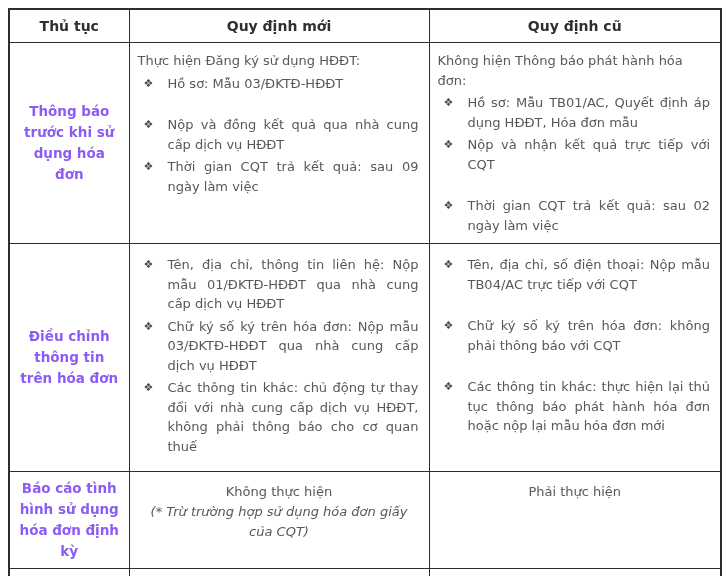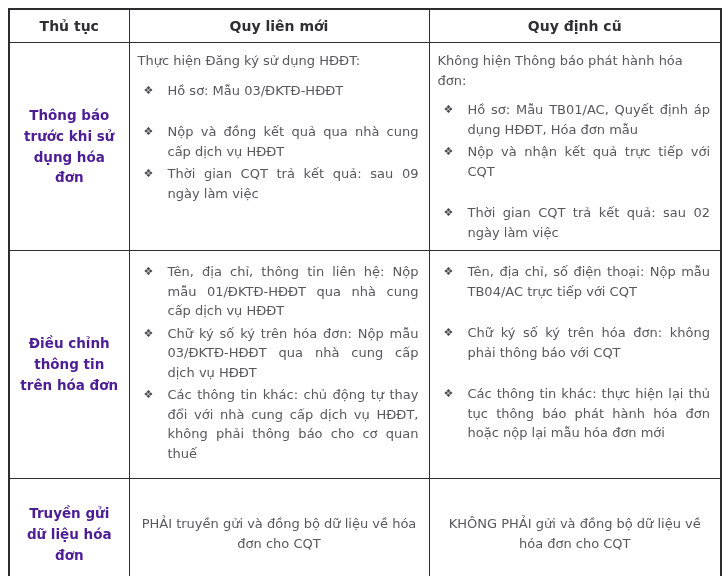--- a/index.html
+++ b/index.html
@@ -35,35 +35,35 @@
     font-weight: bold;
     color: #2f2f31;
     text-align: center;
     padding: 8px 4px;
     height: 32px;
     background: #ffffff;
   }
   th.proc-cell {
     font-size: 13.5px;
     font-weight: bold;
-    color: #4c1d95;
+    color: #8b5cf6;
     text-align: center;
     vertical-align: middle;
-    padding: 24px 8px;
+    padding: 6px 8px;
     line-height: 1.55;
     background: #ffffff;
   }
   td.content-cell {
     vertical-align: top;
     padding: 8px 10px 8px 8px;
     font-size: 13px;
     color: #58585b;
     line-height: 1.5;
   }
-  .intro { text-align: left; margin-bottom: 10px; }
+  .intro { text-align: left; margin-bottom: 3px; }
   .bullet { display: flex; align-items: flex-start; margin-top: 3px; }
   .bullet .marker {
     flex: 0 0 24px;
     padding-left: 6px;
     font-size: 11px;
     line-height: 1.8;
     color: #4a4a4d;
   }
   .bullet .btext { flex: 1; text-align: justify; }
   .gap { margin-top: 22px; }
@@ -88,21 +88,21 @@
 <div class="page">
   <table class="cmp">
     <colgroup>
       <col class="c-proc">
         <col class="c-new">
         <col class="c-old">
     </colgroup>
     <thead>
       <tr>
         <th class="col-header">Thủ tục</th>
-        <th class="col-header">Quy liên mới</th>
+        <th class="col-header">Quy định mới</th>
         <th class="col-header">Quy định cũ</th>
       </tr>
     </thead>
     <tbody>
 
       <tr class="r1">
         <th class="proc-cell">Thông báo trước khi sử dụng hóa đơn</th>
         <td class="content-cell">
           <div class="intro">Thực hiện Đăng ký sử dụng HĐĐT:</div>
           <div class="bullet">
@@ -160,20 +160,30 @@
             <span class="marker">❖</span>
             <span class="btext">Chữ ký số ký trên hóa đơn: không phải thông báo với CQT</span>
           </div>
           <div class="bullet gap">
             <span class="marker">❖</span>
             <span class="btext">Các thông tin khác: thực hiện lại thủ tục thông báo phát hành hóa đơn hoặc nộp lại mẫu hóa đơn mới</span>
           </div>
         </td>
       </tr>
 
+      <tr class="r3">
+        <th class="proc-cell">Báo cáo tình hình sử dụng hóa đơn định kỳ</th>
+        <td class="center-cell">
+          <div>Không thực hiện</div>
+          <div class="note">(* Trừ trường hợp sử dụng hóa đơn giấy của CQT)</div>
+        </td>
+        <td class="center-cell">
+          <div>Phải thực hiện</div>
+        </td>
+      </tr>
 
       <tr class="r4">
         <th class="proc-cell">Truyền gửi dữ liệu hóa đơn</th>
         <td class="center-cell center-mid">
           <div>PHẢI truyền gửi và đồng bộ dữ liệu về hóa đơn cho CQT</div>
         </td>
         <td class="center-cell center-mid">
           <div>KHÔNG PHẢI gửi và đồng bộ dữ liệu về hóa đơn cho CQT</div>
         </td>
       </tr>

